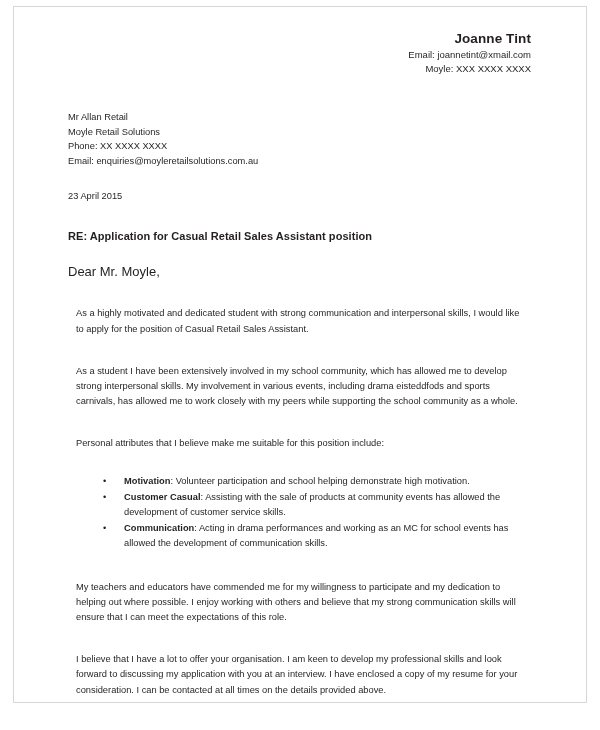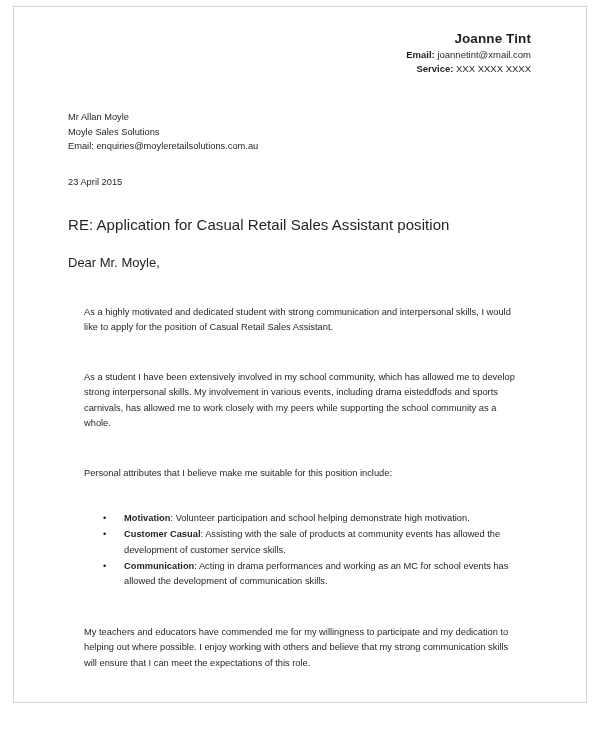--- a/index.html
+++ b/index.html
@@ -36,45 +36,45 @@
     font-size: 9.5px;
     line-height: 13.5px;
     padding-top: 23px;
   }
   .hdr-name {
     font-size: 13.5px;
     font-weight: bold;
     line-height: 18px;
     letter-spacing: 0.1px;
   }
-  .hdr-line b { font-weight: bold; }
+  .hdr-line b { font-weight: normal; }
   .addr {
     font-size: 9.3px;
     line-height: 14.6px;
     padding-top: 35px;
   }
   .date {
     text-align: left;
     font-size: 9.3px;
     padding-top: 23px;
   }
   .subject {
-    font-size: 15px;
-    font-weight: normal;
+    font-size: 11px;
+    font-weight: bold;
     padding-top: 29px;
     letter-spacing: 0.05px;
   }
   .salutation {
     font-size: 13px;
     padding-top: 22px;
   }
   p.body {
     font-size: 9.3px;
     line-height: 15.2px;
-    margin: 16px;
+    margin: 8px;
     padding-top: 19px;
     text-align: left;
   }
   ul.attrs {
     margin: 0;
     padding: 14px 0 0 0;
     list-style: none;
   }
   ul.attrs li {
     font-size: 9.3px;
@@ -96,28 +96,29 @@
 <div id="page">
   <div id="inner">
 
     <div class="hdr">
       <div class="hdr-name">Joanne Tint</div>
       <div class="hdr-line">
         <b>Email:</b>
         <span>joannetint@xmail.com</span>
       </div>
       <div class="hdr-line">
-        <b>Service:</b>
+        <b>Moyle:</b>
         <span>XXX XXXX XXXX</span>
       </div>
     </div>
 
     <div class="addr">
-      <div>Mr Allan Moyle</div>
-      <div>Moyle Sales Solutions</div>
+      <div>Mr Allan Retail</div>
+      <div>Moyle Retail Solutions</div>
+      <div>Phone: XX XXXX XXXX</div>
       <div>Email: enquiries@moyleretailsolutions.com.au</div>
     </div>
 
     <div class="date">23 April 2015</div>
 
     <div class="subject">RE: Application for Casual Retail Sales Assistant position</div>
 
     <div class="salutation">Dear Mr. Moyle,</div>
 
     <p class="body">As a highly motivated and dedicated student with strong communication and interpersonal skills, I would like to apply for the position of Casual Retail Sales Assistant.</p>

